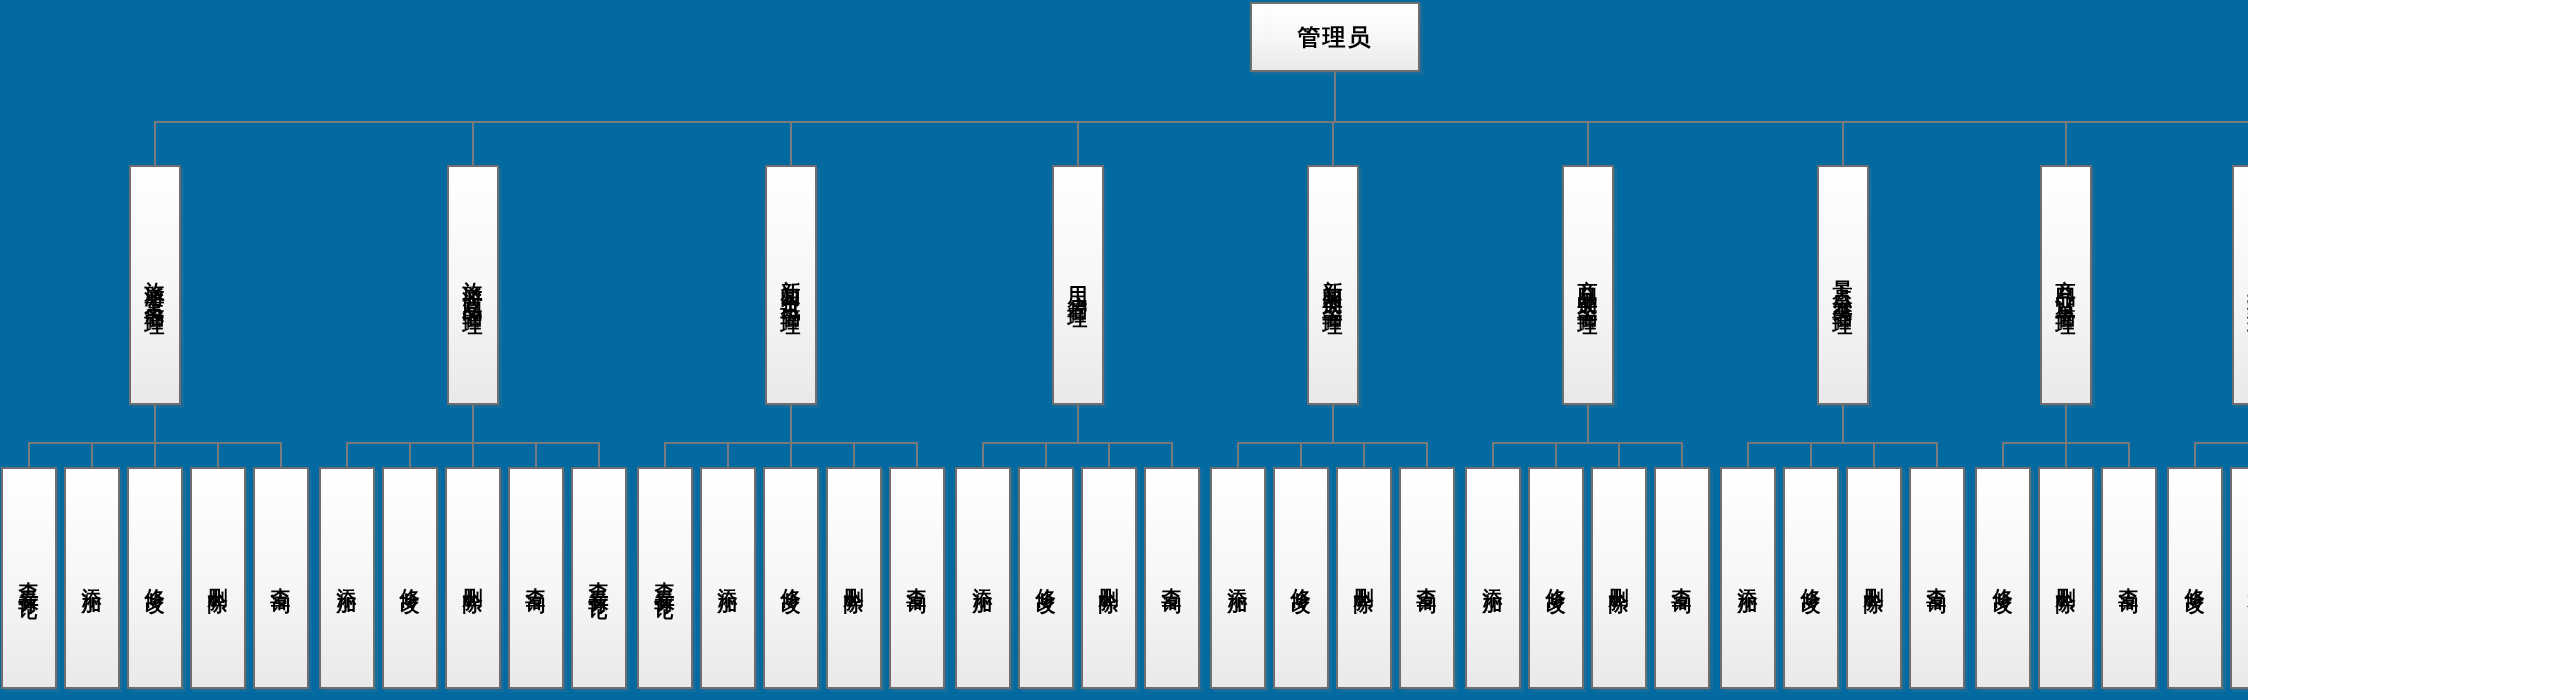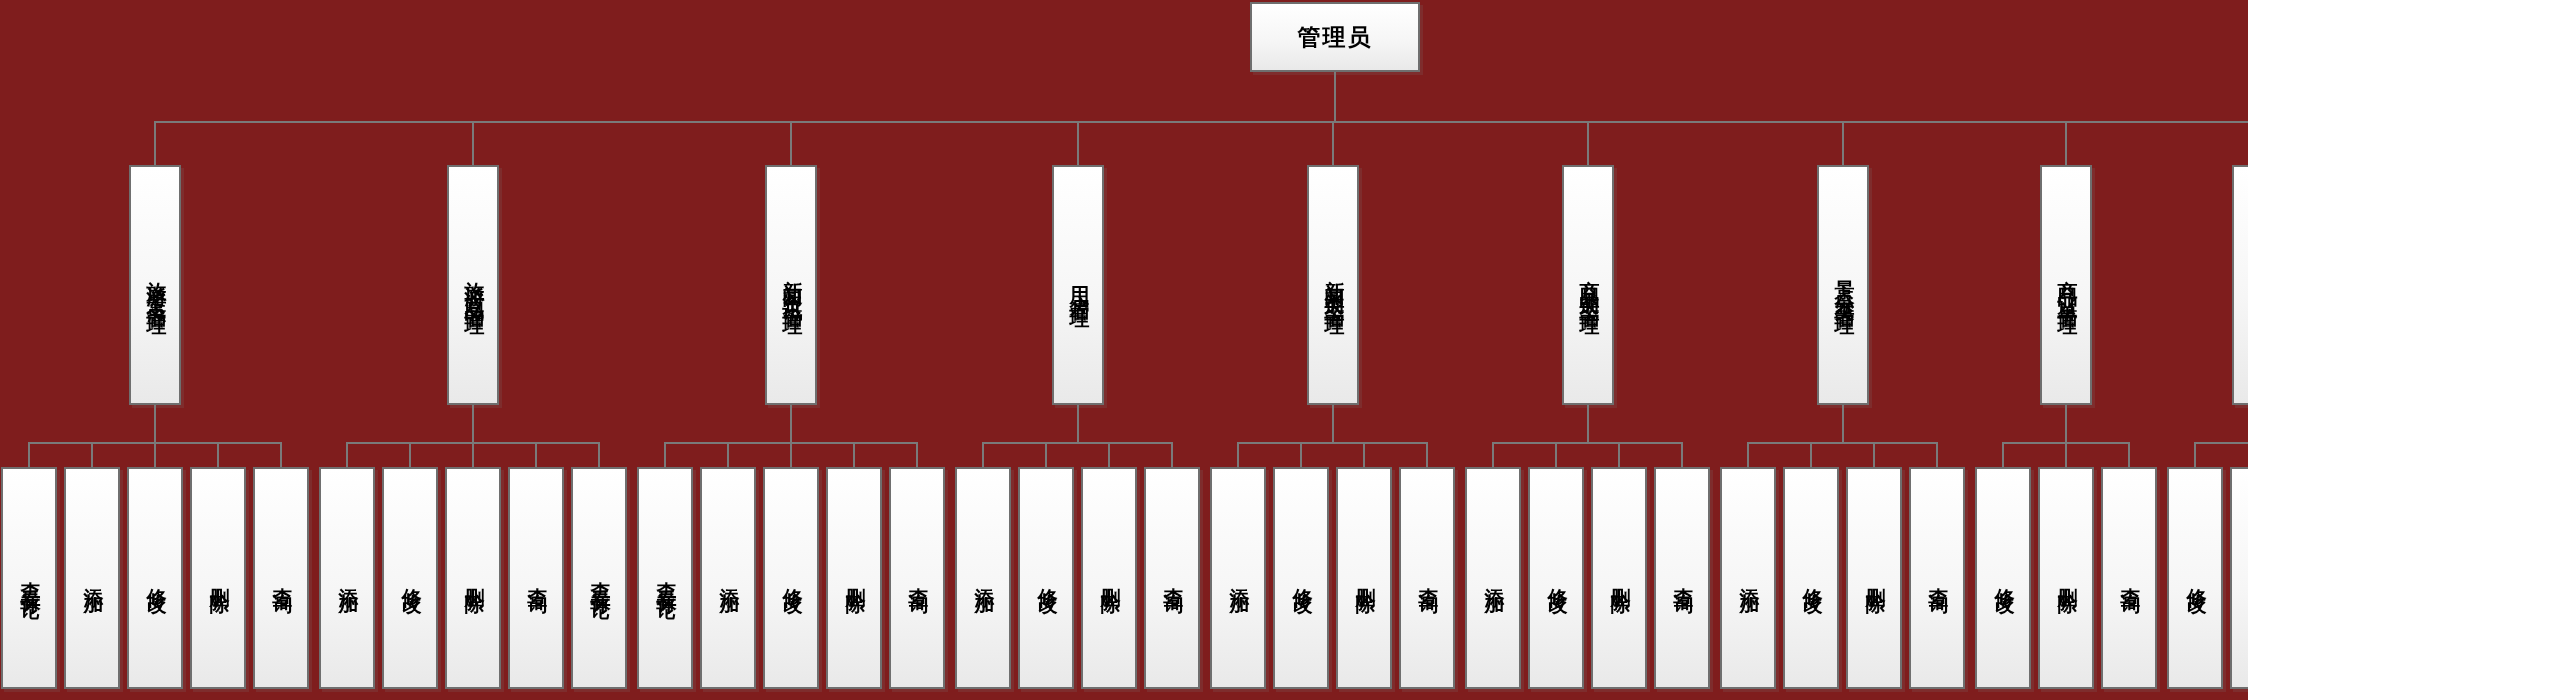--- a/index.html
+++ b/index.html
@@ -1,18 +1,18 @@
 <!DOCTYPE html>
 <html><head>
 <meta charset="utf-8">
 <style>
   html,body{margin:0;padding:0;background:#ffffff;}
   #stage{
     position:relative;width:2248px;height:700px;overflow:hidden;
-    background:#7f1d1d;font-family:Liberation Mono, monospace;
+    background:#0369a1;font-family:Liberation Sans, sans-serif;
   }
   .box{
     position:absolute;box-sizing:border-box;
     border:2px solid #6f6f6f;
     background:linear-gradient(180deg,#ffffff 0%,#f6f6f6 55%,#e9e9e9 100%);
     box-shadow:3px 3px 0 rgba(120,120,120,0.18);
     display:flex;align-items:center;justify-content:center;
     color:#000;font-weight:bold;
   }
   .root-box{left:1250px;top:2px;width:170px;height:70px;font-size:23px;letter-spacing:2px;}

